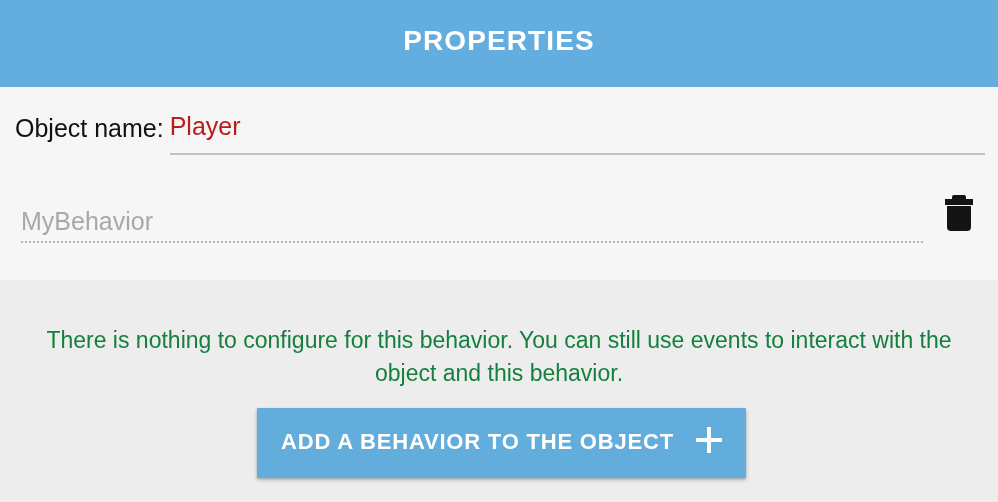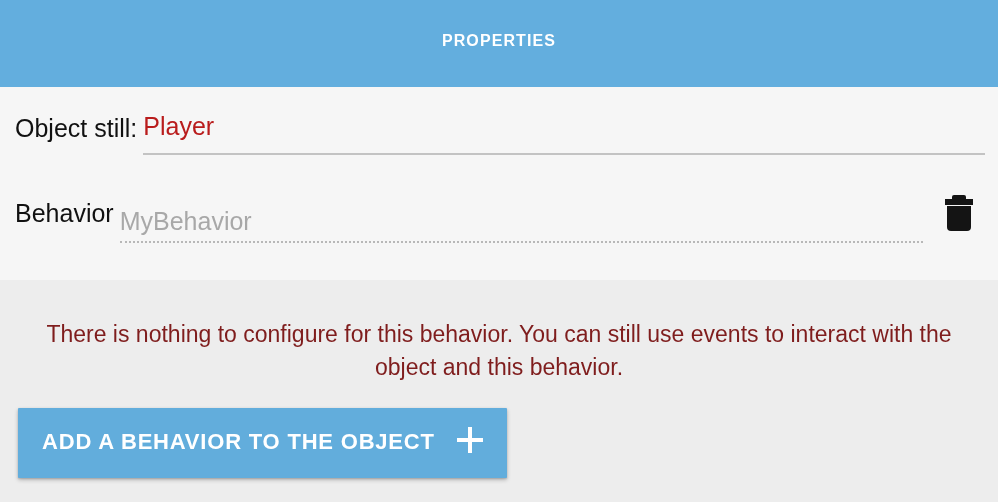--- a/index.html
+++ b/index.html
@@ -35,21 +35,21 @@
     flex: 1 1 50%;
     position: relative;
     display: flex;
     align-items: center;
     justify-content: center;
     cursor: pointer;
     user-select: none;
   }
   .tab-label {
     color: #ffffff;
-    font-size: 16px;
+    font-size: 28px;
     font-weight: bold;
     letter-spacing: 1.1px;
     text-align: center;
     line-height: 1;
     padding-bottom: 6px;
   }
   .tab-underline {
     position: absolute;
     left: 0;
     right: 0;
@@ -146,36 +146,36 @@
   
   .content {
     background: #ededed;
     flex: 1 1 auto;
     position: relative;
     display: flex;
     flex-direction: column;
   }
 
   .empty-message {
-    color: #7f1d1d;
+    color: #15803d;
     font-size: 23px;
     line-height: 1.45;
     text-align: center;
     padding: 28px 40px 0 40px;
     max-width: 920px;
-    margin: 10px auto;
+    margin: 16px auto;
   }
 
   .button-row {
     position: absolute;
     left: 18px;
     right: 13px;
     bottom: 24px;
     display: flex;
-    justify-content: flex-start;
+    justify-content: center;
   }
 
   .add-behavior-btn {
     background: #62ADDC;
     color: #ffffff;
     border: none;
     height: 70px;
     padding: 0 22px 0 24px;
     display: flex;
     align-items: center;
@@ -206,29 +206,28 @@
   <div class="tabbar">
     <div class="tab inactive">
       <span class="tab-label">PROPERTIES</span>
 
     </div>
   </div>
 
   <div class="form-section">
 
     <div class="row row-object-name">
-      <span class="field-label">Object still:</span>
+      <span class="field-label">Object name:</span>
       <div class="field-wrap">
         <span class="field-value">Player</span>
         <span class="field-underline-solid"></span>
       </div>
     </div>
 
     <div class="row row-behavior">
-      <span class="field-label">Behavior</span>
       <div class="field-wrap">
         <span class="field-value placeholder">MyBehavior</span>
         <span class="field-underline-dotted"></span>
       </div>
       <button class="trash-btn">
         <span>
           <svg width="34" height="38" viewBox="0 0 34 38" aria-hidden="true">
             <rect x="3" y="5" width="28" height="6" fill="#141414"></rect>
             <path d="M12 1 h10 a2 2 0 0 1 2 2 v2 h-14 v-2 a2 2 0 0 1 2 -2 z" fill="#141414"></path>
             <path d="M5 12 h24 v21 a4 4 0 0 1 -4 4 h-16 a4 4 0 0 1 -4 -4 z" fill="#141414"></path>

